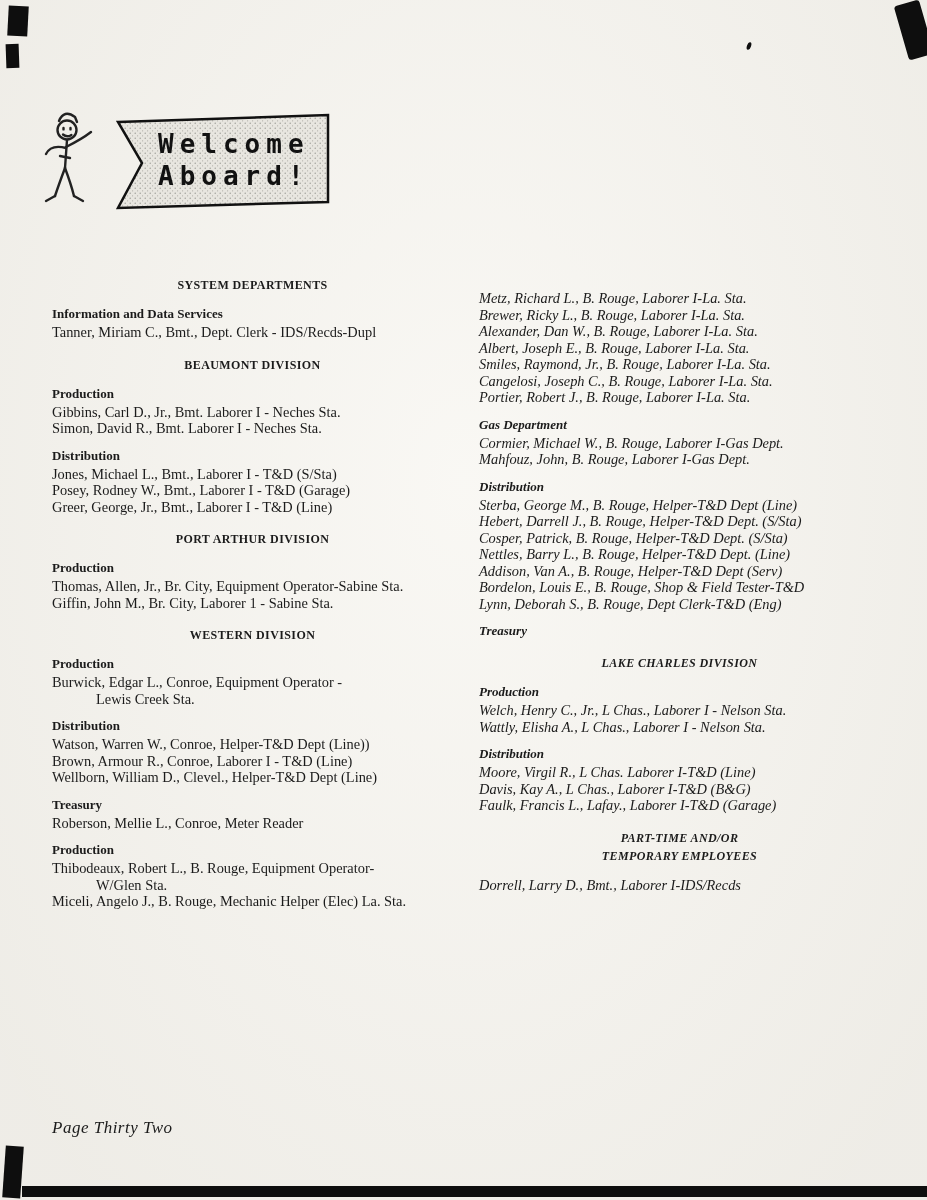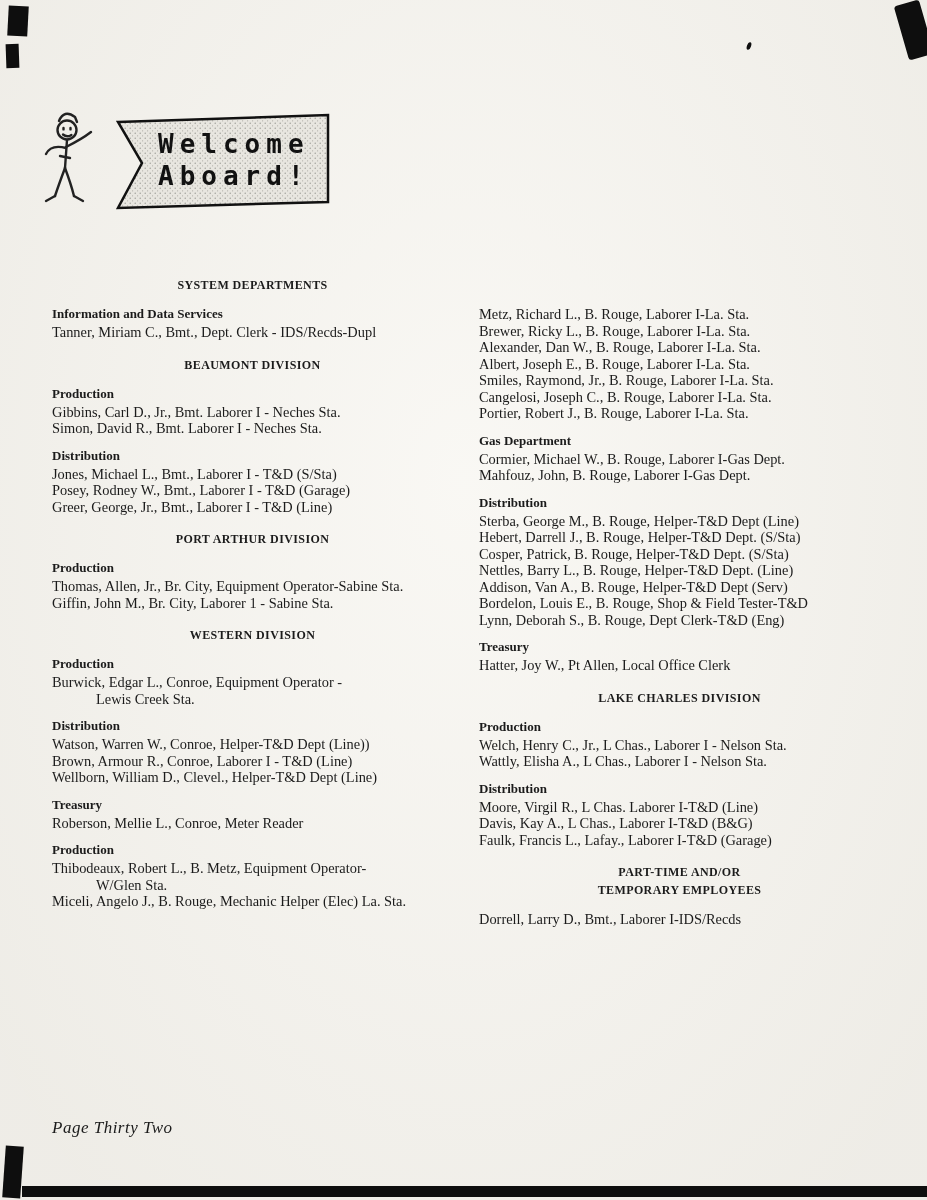--- a/index.html
+++ b/index.html
@@ -38,21 +38,21 @@
     font-weight:bold; font-size:26px; line-height:32px;
     letter-spacing:6px; color:#111;
   }
 
   
   #columns {
     position:absolute; left:52px; top:276px; width:828px;
     display:flex; gap:26px;
   }
   .col { flex:1 1 0; }
-  #right-col { margin-top:30px; }
+  #right-col { margin-top:14px;font-style:italic; }
 
   .block.heading {
     text-align:center; font-weight:bold;
     font-size:12px; line-height:18px; letter-spacing:0.4px;
     margin:15px 0 12px 0;
   }
   .block.subheading {
     font-weight:bold; font-size:13px; line-height:16px;
     margin:11px 0 2px 0;
   }
@@ -187,21 +187,21 @@
         <div class="block subheading">
           <div class="line">Treasury</div>
         </div>
         <div class="block entry">
           <div class="line">Roberson, Mellie L., Conroe, Meter Reader</div>
         </div>
         <div class="block subheading">
           <div class="line">Production</div>
         </div>
         <div class="block entry">
-          <div class="line">Thibodeaux, Robert L., B. Metz, Equipment Operator-</div>
+          <div class="line">Thibodeaux, Robert L., B. Rouge, Equipment Operator-</div>
           <div class="line cont">W/Glen Sta.</div>
         </div>
         <div class="block entry">
           <div class="line">Miceli, Angelo J., B. Rouge, Mechanic Helper (Elec) La. Sta.</div>
         </div>
       </div>
     <div class="col" id="right-col">
         <div class="block entry">
           <div class="line">Metz, Richard L., B. Rouge, Laborer I-La. Sta.</div>
         </div>
@@ -252,23 +252,20 @@
         </div>
         <div class="block entry">
           <div class="line">Bordelon, Louis E., B. Rouge, Shop &amp; Field Tester-T&amp;D</div>
         </div>
         <div class="block entry">
           <div class="line">Lynn, Deborah S., B. Rouge, Dept Clerk-T&amp;D (Eng)</div>
         </div>
         <div class="block subheading">
           <div class="line">Treasury</div>
         </div>
-        <div class="block entry">
-          <div class="line">Hatter, Joy W., Pt Allen, Local Office Clerk</div>
-        </div>
         <div class="block heading">
           <div class="line">LAKE CHARLES DIVISION</div>
         </div>
         <div class="block subheading">
           <div class="line">Production</div>
         </div>
         <div class="block entry">
           <div class="line">Welch, Henry C., Jr., L Chas., Laborer I - Nelson Sta.</div>
         </div>
         <div class="block entry">

